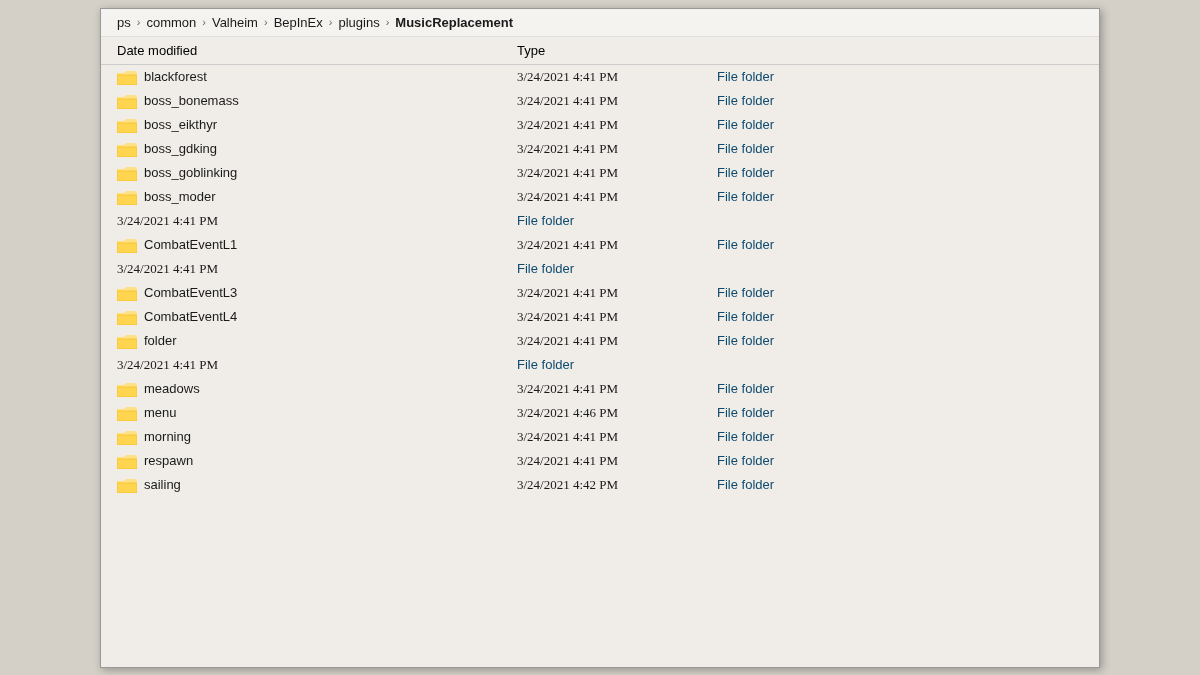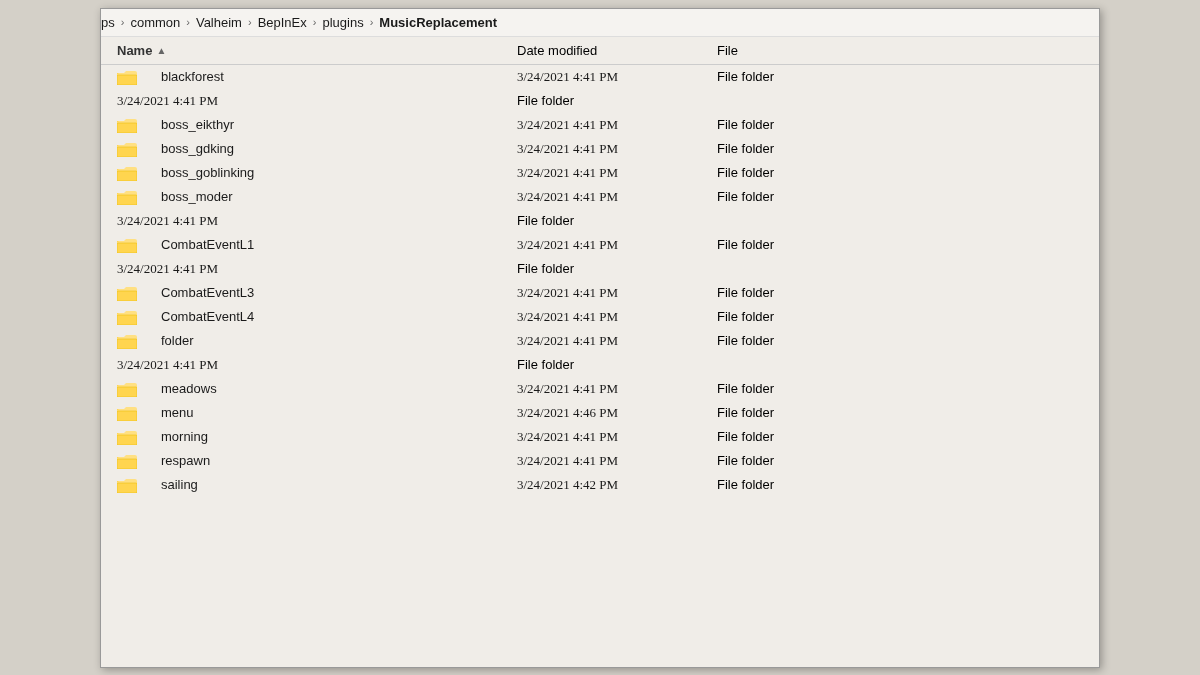--- a/index.html
+++ b/index.html
@@ -26,21 +26,21 @@
       background: #f0ede8;
       border: 1px solid #999;
       position: relative;
       overflow: hidden;
       box-shadow: 2px 2px 8px rgba(0,0,0,0.3);
     }
 
     .breadcrumb-bar {
       background: #f5f3f0;
       border-bottom: 1px solid #ddd;
-      padding: 6px 0;
+      padding: 6px 16px;
       display: flex;
       align-items: center;
       gap: 4px;
       font-size: 13px;
       color: #1a1a1a;
     }
 
     .breadcrumb-separator {
       color: #666;
       font-size: 11px;
@@ -96,21 +96,21 @@
       display: grid;
       grid-template-columns: 400px 200px 150px;
       padding: 4px 16px;
       align-items: center;
       cursor: default;
     }
 
     .file-name-cell {
       display: flex;
       align-items: center;
-      gap: 24px;
+      gap: 7px;
       text-align: center;
     }
 
     .folder-icon {
       width: 20px;
       height: 16px;
       flex-shrink: 0;
     }
 
     .folder-icon svg {
@@ -123,21 +123,21 @@
       font-size: 13px;
     }
 
     .date-modified {
       color: #1a1a1a;
       font-size: 13px;
       font-family: Liberation Serif, serif;
     }
 
     .file-type {
-      color: #000000;
+      color: #0c4a6e;
       font-size: 13px;
     }
 
     
     .file-list-container::-webkit-scrollbar {
       width: 14px;
     }
     .file-list-container::-webkit-scrollbar-track {
       background: #f0ede8;
     }
@@ -161,45 +161,52 @@
     <span class="breadcrumb-item">BepInEx</span>
     <span class="breadcrumb-separator">›</span>
     <span class="breadcrumb-item">plugins</span>
     <span class="breadcrumb-separator">›</span>
     <span class="breadcrumb-item active">MusicReplacement</span>
   </div>
 
   <div class="file-list-container">
 
     <div class="column-header">
-      <div class="column-sort-indicator">
-        <span>Name</span>
-        <span class="sort-arrow">▲</span>
-      </div>
       <div class="column-label">Date modified</div>
-      <div class="column-label">File</div>
+      <div class="column-label">Type</div>
     </div>
 
     <div id="file-rows-container">
         <div class="file-row">
       <div class="file-name-cell">
         <span class="folder-icon"><svg viewBox="0 0 20 16" xmlns="http://www.w3.org/2000/svg">
       <rect x="0" y="4" width="20" height="12" rx="1" fill="#FFD966"></rect>
       <rect x="0" y="4" width="20" height="12" rx="1" fill="#FFCA28"></rect>
       <rect x="0" y="5" width="20" height="11" rx="1" fill="#FFD966"></rect>
       <path d="M0 6 Q0 4 2 4 L7 4 L9 2 L18 2 Q20 2 20 4 L20 6 Z" fill="#FFE082"></path>
       <rect x="0" y="6" width="20" height="10" rx="1" fill="#FFD54F"></rect>
       <rect x="0" y="6" width="20" height="10" rx="1" fill="none" stroke="#E6B800" stroke-width="0.5"></rect>
     </svg></span>
         <span class="file-name">blackforest</span>
       </div>
       <div class="date-modified">3/24/2021 4:41 PM</div>
       <div class="file-type">File folder</div>
     </div>
         <div class="file-row">
+      <div class="file-name-cell">
+        <span class="folder-icon"><svg viewBox="0 0 20 16" xmlns="http://www.w3.org/2000/svg">
+      <rect x="0" y="4" width="20" height="12" rx="1" fill="#FFD966"></rect>
+      <rect x="0" y="4" width="20" height="12" rx="1" fill="#FFCA28"></rect>
+      <rect x="0" y="5" width="20" height="11" rx="1" fill="#FFD966"></rect>
+      <path d="M0 6 Q0 4 2 4 L7 4 L9 2 L18 2 Q20 2 20 4 L20 6 Z" fill="#FFE082"></path>
+      <rect x="0" y="6" width="20" height="10" rx="1" fill="#FFD54F"></rect>
+      <rect x="0" y="6" width="20" height="10" rx="1" fill="none" stroke="#E6B800" stroke-width="0.5"></rect>
+    </svg></span>
+        <span class="file-name">boss_bonemass</span>
+      </div>
       <div class="date-modified">3/24/2021 4:41 PM</div>
       <div class="file-type">File folder</div>
     </div>
         <div class="file-row">
       <div class="file-name-cell">
         <span class="folder-icon"><svg viewBox="0 0 20 16" xmlns="http://www.w3.org/2000/svg">
       <rect x="0" y="4" width="20" height="12" rx="1" fill="#FFD966"></rect>
       <rect x="0" y="4" width="20" height="12" rx="1" fill="#FFCA28"></rect>
       <rect x="0" y="5" width="20" height="11" rx="1" fill="#FFD966"></rect>
       <path d="M0 6 Q0 4 2 4 L7 4 L9 2 L18 2 Q20 2 20 4 L20 6 Z" fill="#FFE082"></path>

